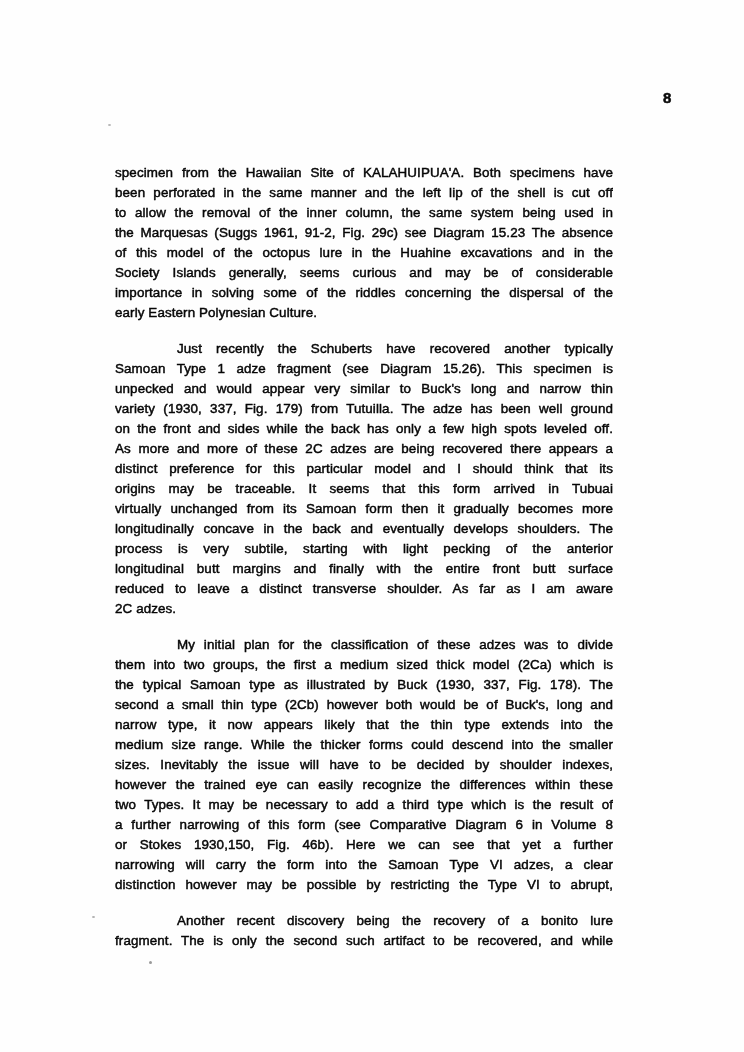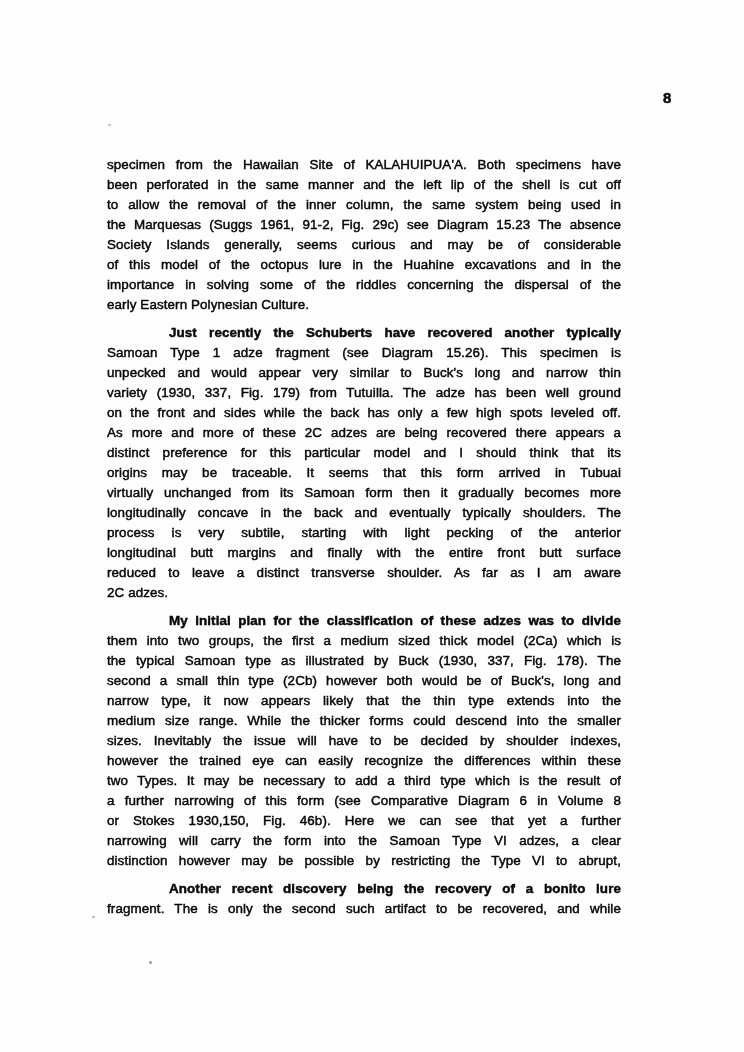--- a/index.html
+++ b/index.html
@@ -24,36 +24,35 @@
     font-weight: bold;
     -webkit-text-stroke: 0.5px #000;
   }
   .text-block {
     position: absolute;
     left: 99px;
     top: 147px;
     width: 530px;
   }
   .paragraph {
-    margin: 8px;
+    margin: 16px;
     padding: 0;
   }
   .line {
     font-size: 13.4px;
     line-height: 20px;
     height: 20px;
     text-align: justify;
     text-align-last: justify;
     letter-spacing: 0.1px;
     -webkit-text-stroke: 0.45px #000;
     overflow: hidden;
   }
   .line.indent {
     padding-left: 62px;
-    font-weight: bold;
   }
   .line.flush {
     text-align: center;
     text-align-last: left;
   }
   .speck {
     position: absolute;
     border-radius: 50%;
   }
   .speck.s1 { left: 108px; top: 124px; width: 3px; height: 2px; background: #b5b5b5; }
@@ -65,36 +64,36 @@
 
 <div class="page">
   <div class="page-number">8</div>
 
   <div class="text-block" id="text-block">
       <div class="paragraph">
         <div class="line">specimen from the Hawaiian Site of KALAHUIPUA'A.  Both specimens have</div>
         <div class="line">been perforated in the same manner and the left lip of the shell is cut off</div>
         <div class="line">to allow the removal of the inner column, the same system being used in</div>
         <div class="line">the Marquesas (Suggs 1961, 91-2, Fig. 29c) see Diagram 15.23  The absence</div>
+        <div class="line">of this model of the octopus lure in the Huahine excavations and in the</div>
         <div class="line">Society Islands generally, seems curious and may be of considerable</div>
-        <div class="line">of this model of the octopus lure in the Huahine excavations and in the</div>
         <div class="line">importance in solving some of the riddles concerning the dispersal of the</div>
         <div class="line flush">early Eastern Polynesian Culture.</div>
       </div>
       <div class="paragraph">
         <div class="line indent">Just recently the Schuberts have recovered another typically</div>
         <div class="line">Samoan Type 1 adze fragment (see Diagram 15.26).  This specimen is</div>
         <div class="line">unpecked and would appear very similar to Buck's long and narrow thin</div>
         <div class="line">variety (1930, 337, Fig. 179) from Tutuilla.  The adze has been well ground</div>
         <div class="line">on the front and sides while the back has only a few high spots leveled off.</div>
         <div class="line">As more and more of these 2C adzes are being recovered there appears a</div>
         <div class="line">distinct preference for this particular model and I should think that its</div>
         <div class="line">origins may be traceable.  It seems that this form arrived in Tubuai</div>
         <div class="line">virtually unchanged from its Samoan form then it gradually becomes more</div>
-        <div class="line">longitudinally concave in the back and eventually typically shoulders.  The</div>
+        <div class="line">longitudinally concave in the back and eventually develops shoulders.  The</div>
         <div class="line">process is very subtile, starting with light pecking of the anterior</div>
         <div class="line">longitudinal butt margins and finally with the entire front butt surface</div>
         <div class="line">reduced to leave a distinct transverse shoulder.  As far as I am aware</div>
         <div class="line flush">2C adzes.</div>
       </div>
       <div class="paragraph">
         <div class="line indent">My initial plan for the classification of these adzes was to divide</div>
         <div class="line">them into two groups, the first a medium sized thick model (2Ca) which is</div>
         <div class="line">the typical Samoan type as illustrated by Buck (1930, 337, Fig. 178).  The</div>
         <div class="line">second a  small thin type (2Cb) however both would be of Buck's, long and</div>

